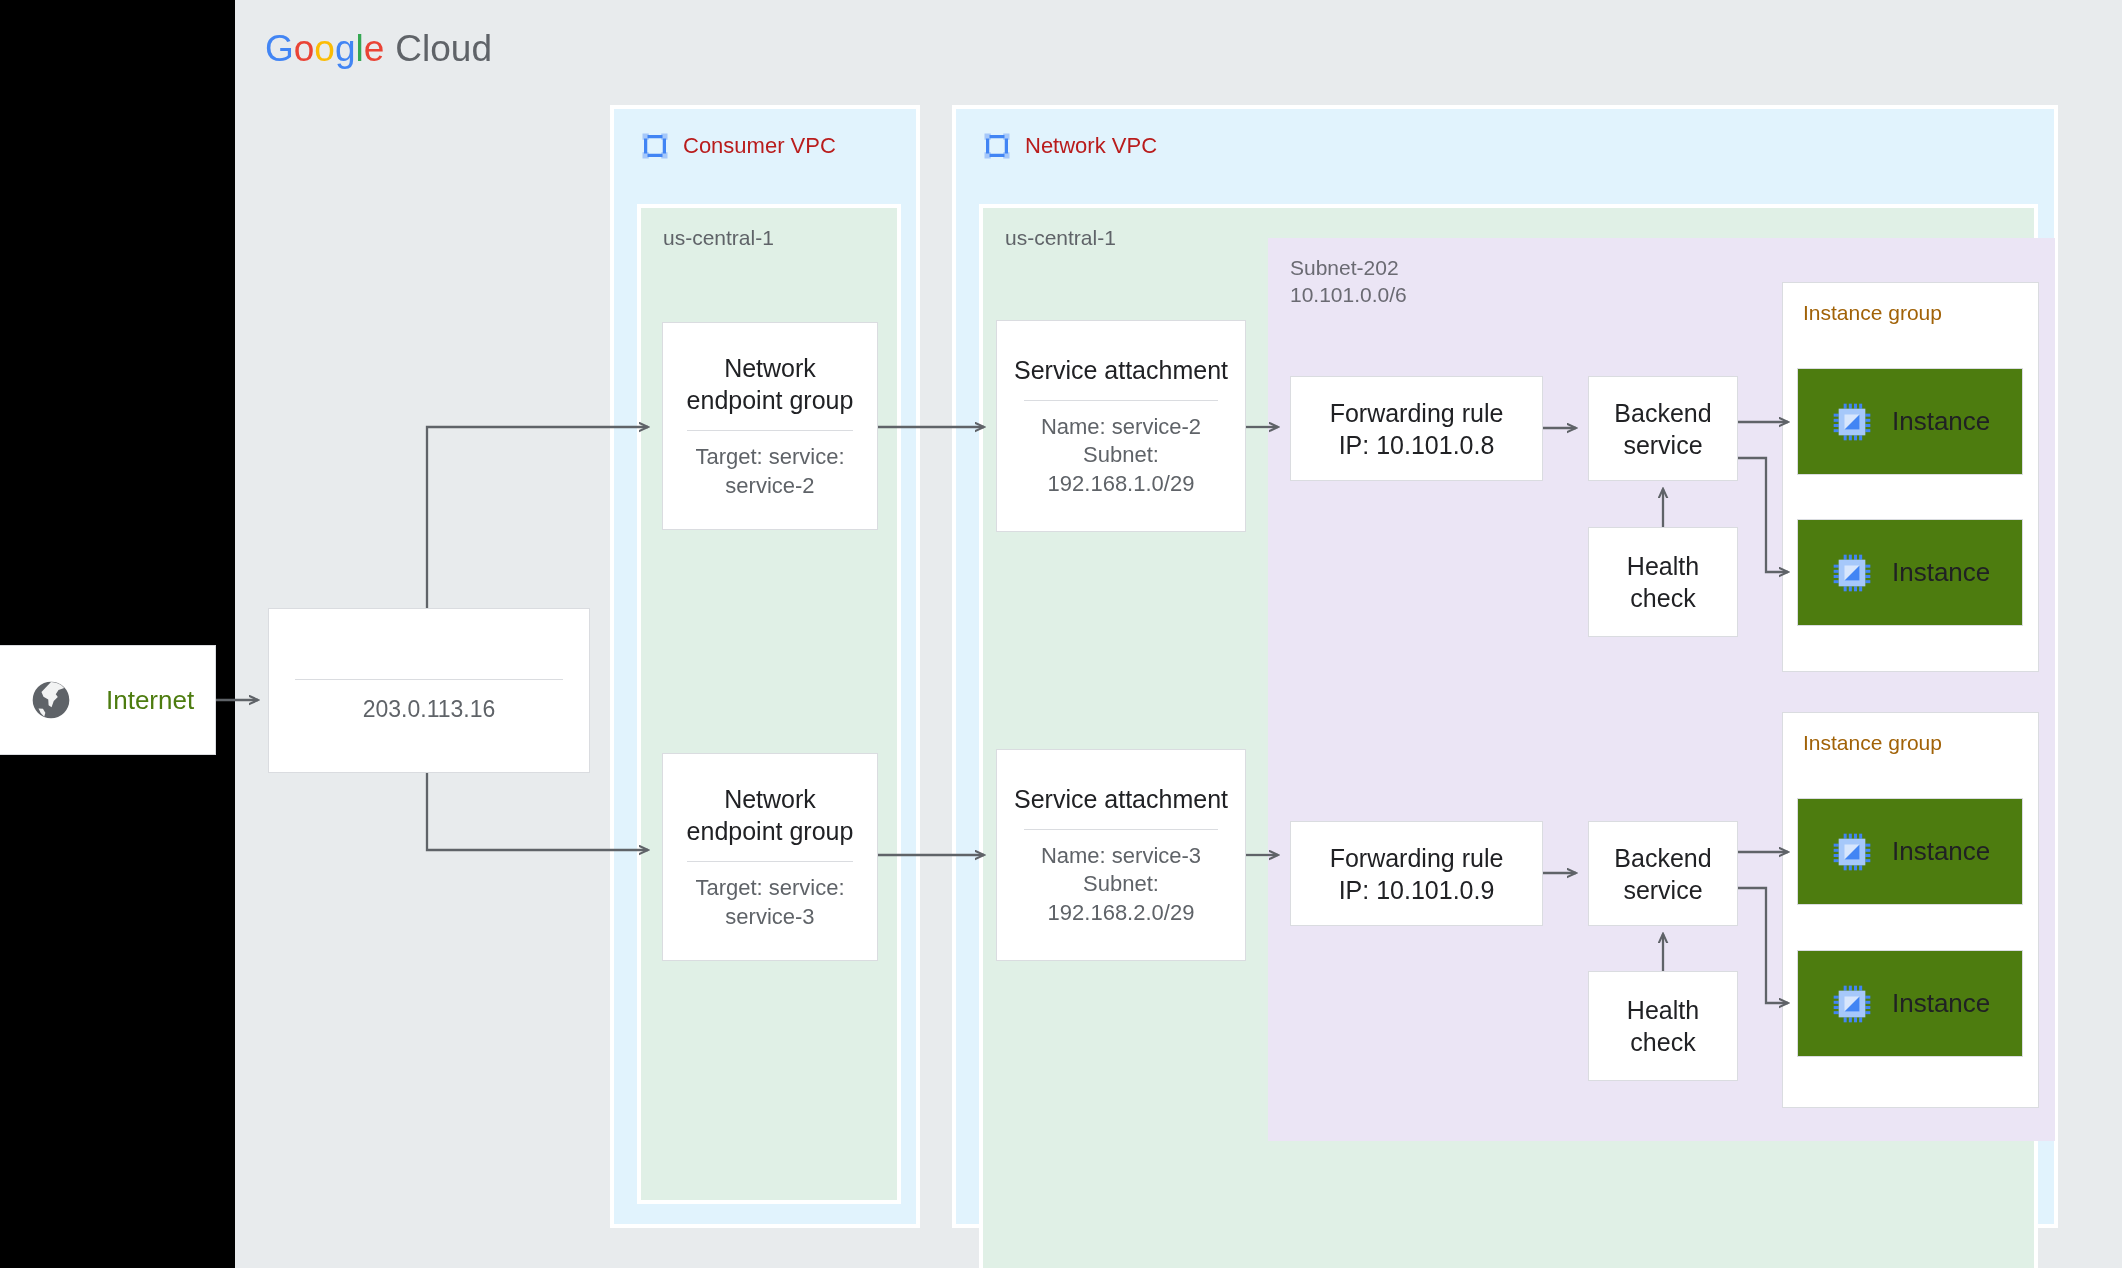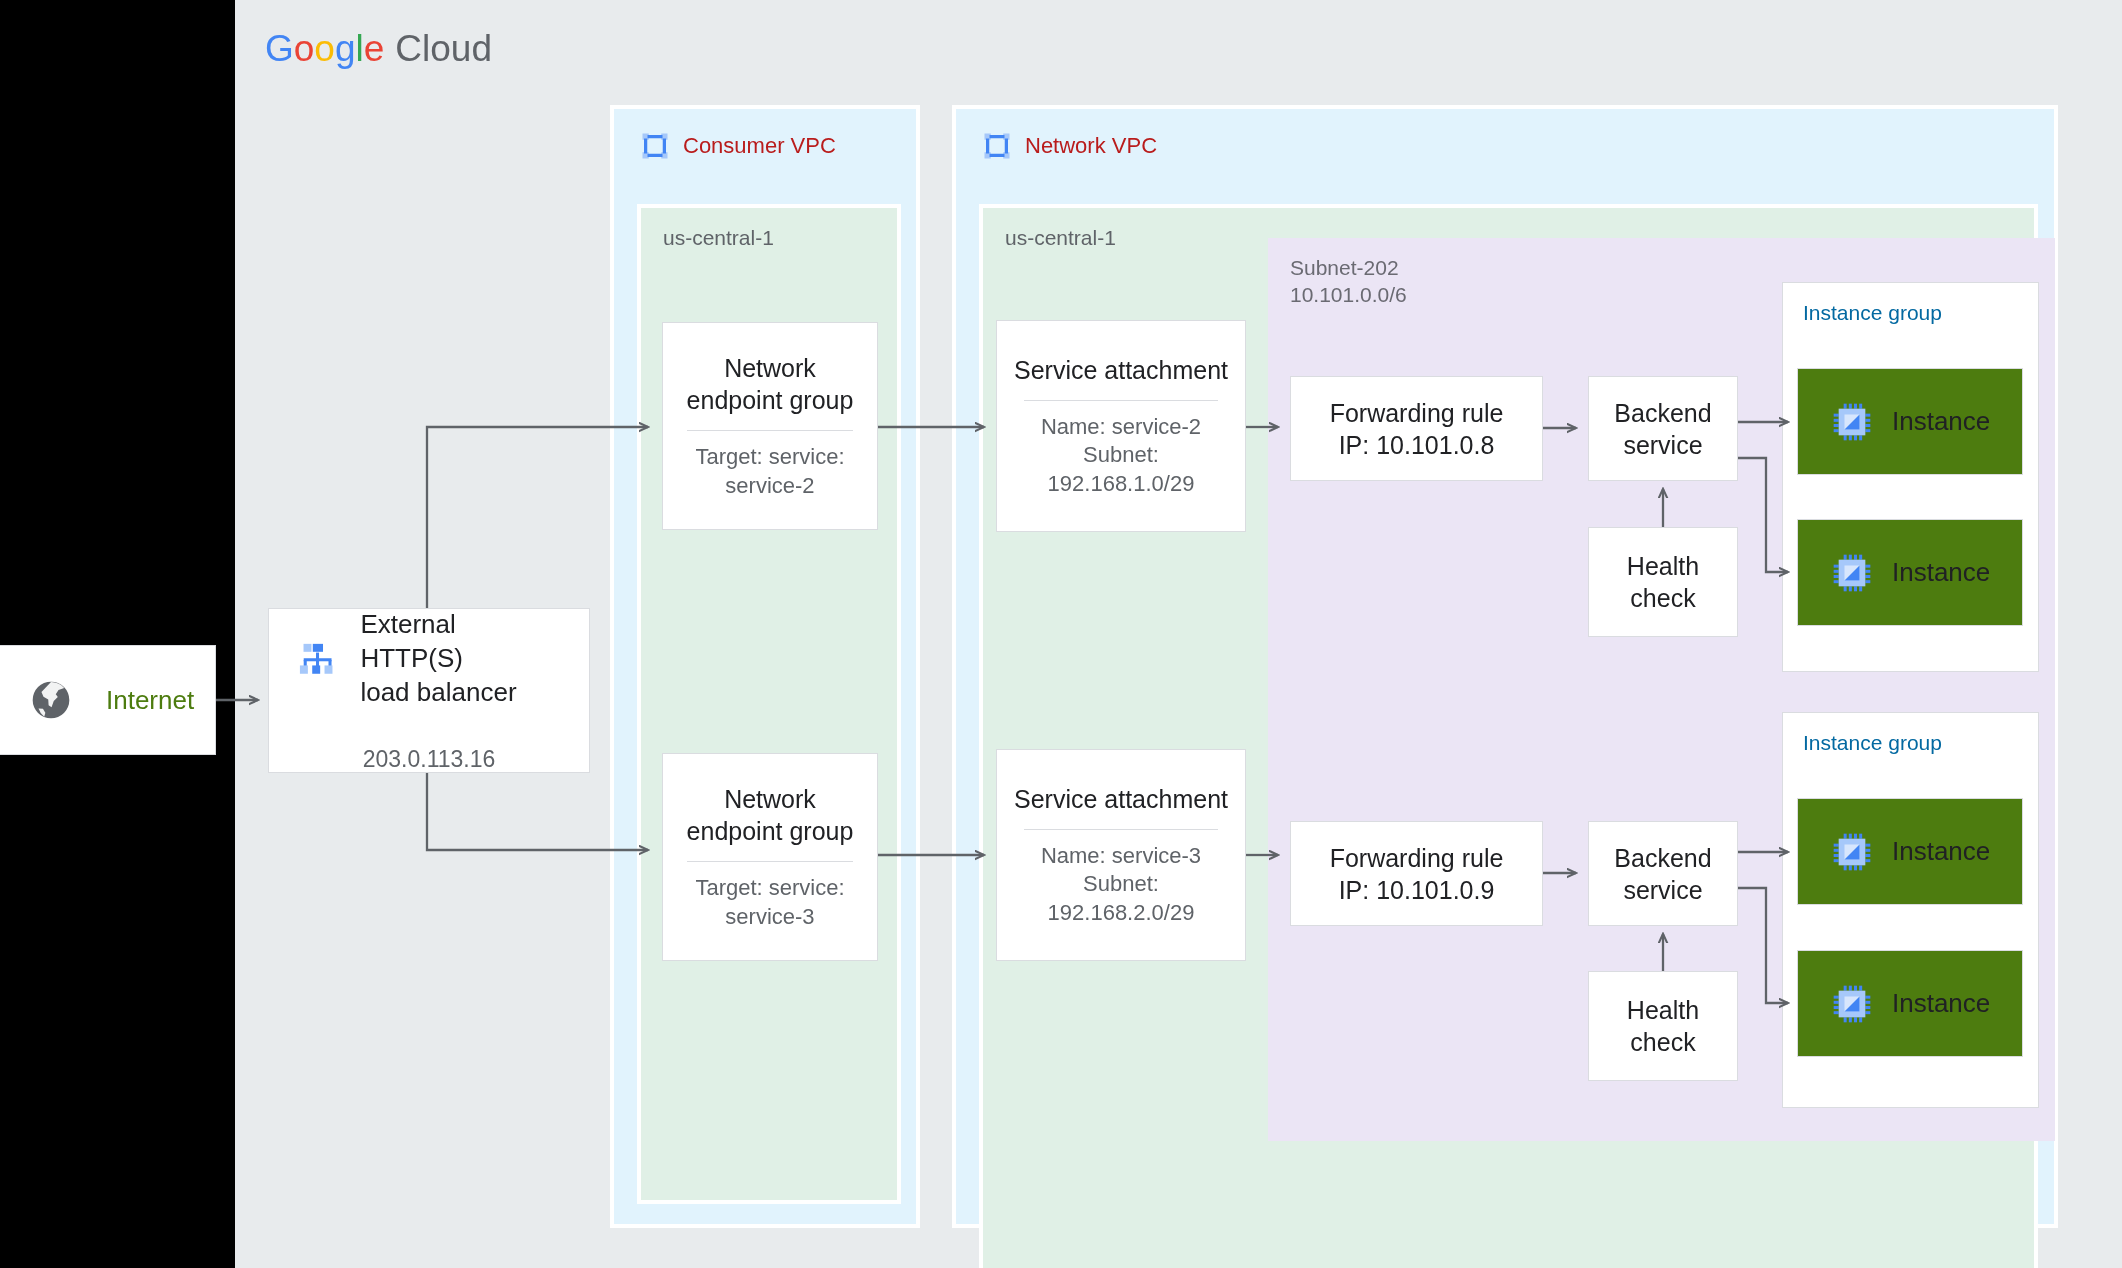--- a/index.html
+++ b/index.html
@@ -27,21 +27,21 @@
   .subnet-label{position:absolute;left:22px;top:17px;font-size:21px;color:#6a6a72;line-height:1.28;white-space:pre;}
 
   
   .card{position:absolute;background:#fff;border:1px solid #dadce0;box-sizing:border-box;
         display:flex;flex-direction:column;align-items:center;justify-content:center;}
   .card-title{font-size:25px;color:#202124;text-align:center;line-height:1.28;}
   .card-div{width:78%;height:1px;background:#dadce0;margin:14px 0 12px 0;}
   .card-sub{font-size:22px;color:#5f6368;text-align:center;line-height:1.3;white-space:pre-line;}
 
   .iggroup{position:absolute;background:#fff;border:1px solid #dadce0;box-sizing:border-box;}
-  .ig-label{position:absolute;left:20px;top:18px;font-size:21px;color:#0369a1;}
+  .ig-label{position:absolute;left:20px;top:18px;font-size:21px;color:#a16207;}
   .instbox{position:absolute;background:#4d7c0f;border:1px solid #dadce0;box-sizing:border-box;
            display:flex;align-items:center;gap:20px;padding-left:34px;}
   .inst-label{font-size:26px;color:#202124;}
 
   .internet{position:absolute;background:#fff;border:1px solid #dadce0;box-sizing:border-box;
             display:flex;align-items:center;gap:22px;padding-left:34px;}
   .internet-label{font-size:26px;color:#4d7c0f;margin-left:11px;}
 
   .lb{position:absolute;background:#fff;border:1px solid #dadce0;box-sizing:border-box;
       display:flex;flex-direction:column;justify-content:center;z-index:3;}
@@ -301,38 +301,20 @@
   <div class="internet" style="left:-6px;top:645px;width:222px;height:110px;">
     <svg width="44" height="44" viewBox="0 0 24 24">
       <circle cx="12" cy="12" r="10" fill="#5f6368"></circle>
       <path d="M12 2.2 a9.8 9.8 0 0 1 7.2 3.2 l-3.1 1.1 -1.5 2.3 1.1 1.6 -2.2 2.1 -1.2 3.5 -1.6 -1.1 -0.2 -3.2 -2.6 -1.5 -1.1 -2.6 z" fill="#ffffff" opacity="0.92"></path>
       <path d="M5.2 16.6 l2.4 0.2 1.3 2.1 -0.6 2.3 a9.9 9.9 0 0 1 -3.1 -4.6 z" fill="#ffffff" opacity="0.92"></path>
     </svg>
     <span class="internet-label">Internet</span>
   </div>
 
   <div class="lb" style="left:268px;top:608px;width:322px;height:165px;">
-    <div class="lb-top">
-      <svg width="46" height="46" viewBox="0 0 24 24">
-        <rect x="4.5" y="4" width="4.2" height="4.2" fill="#a6c8fa"></rect>
-        <rect x="9.4" y="4" width="5.4" height="4.2" fill="#4285f4"></rect>
-        <rect x="11.1" y="8.6" width="1.6" height="4.6" fill="#4285f4"></rect>
-        <rect x="4.6" y="11.6" width="14.7" height="1.6" fill="#4285f4"></rect>
-        <rect x="4.6" y="12.6" width="1.6" height="3.2" fill="#4285f4"></rect>
-        <rect x="11.1" y="12.6" width="1.6" height="3.2" fill="#4285f4"></rect>
-        <rect x="17.7" y="12.6" width="1.6" height="3.2" fill="#4285f4"></rect>
-        <rect x="2.6" y="15.4" width="4.2" height="4.4" fill="#a6c8fa"></rect>
-        <rect x="9.1" y="15.4" width="4.2" height="4.4" fill="#4285f4"></rect>
-        <rect x="15.6" y="15.4" width="4.2" height="4.4" fill="#a6c8fa"></rect>
-      </svg>
-      <div class="lb-name">
-        <span>External HTTP(S)</span><br>
-        <span>load balancer</span>
-      </div>
-    </div>
     <div class="lb-div"></div>
     <div class="lb-ip">203.0.113.16</div>
   </div>
 
   <svg class="wires">
     <defs>
       <marker id="ah" markerWidth="11" markerHeight="11" refX="9.4" refY="5" orient="auto" markerUnits="userSpaceOnUse">
         <path d="M0,0.6 L9.6,5 L0,9.4" fill="none" stroke="#5f6368" stroke-width="2.1"></path>
       </marker>
     </defs>

